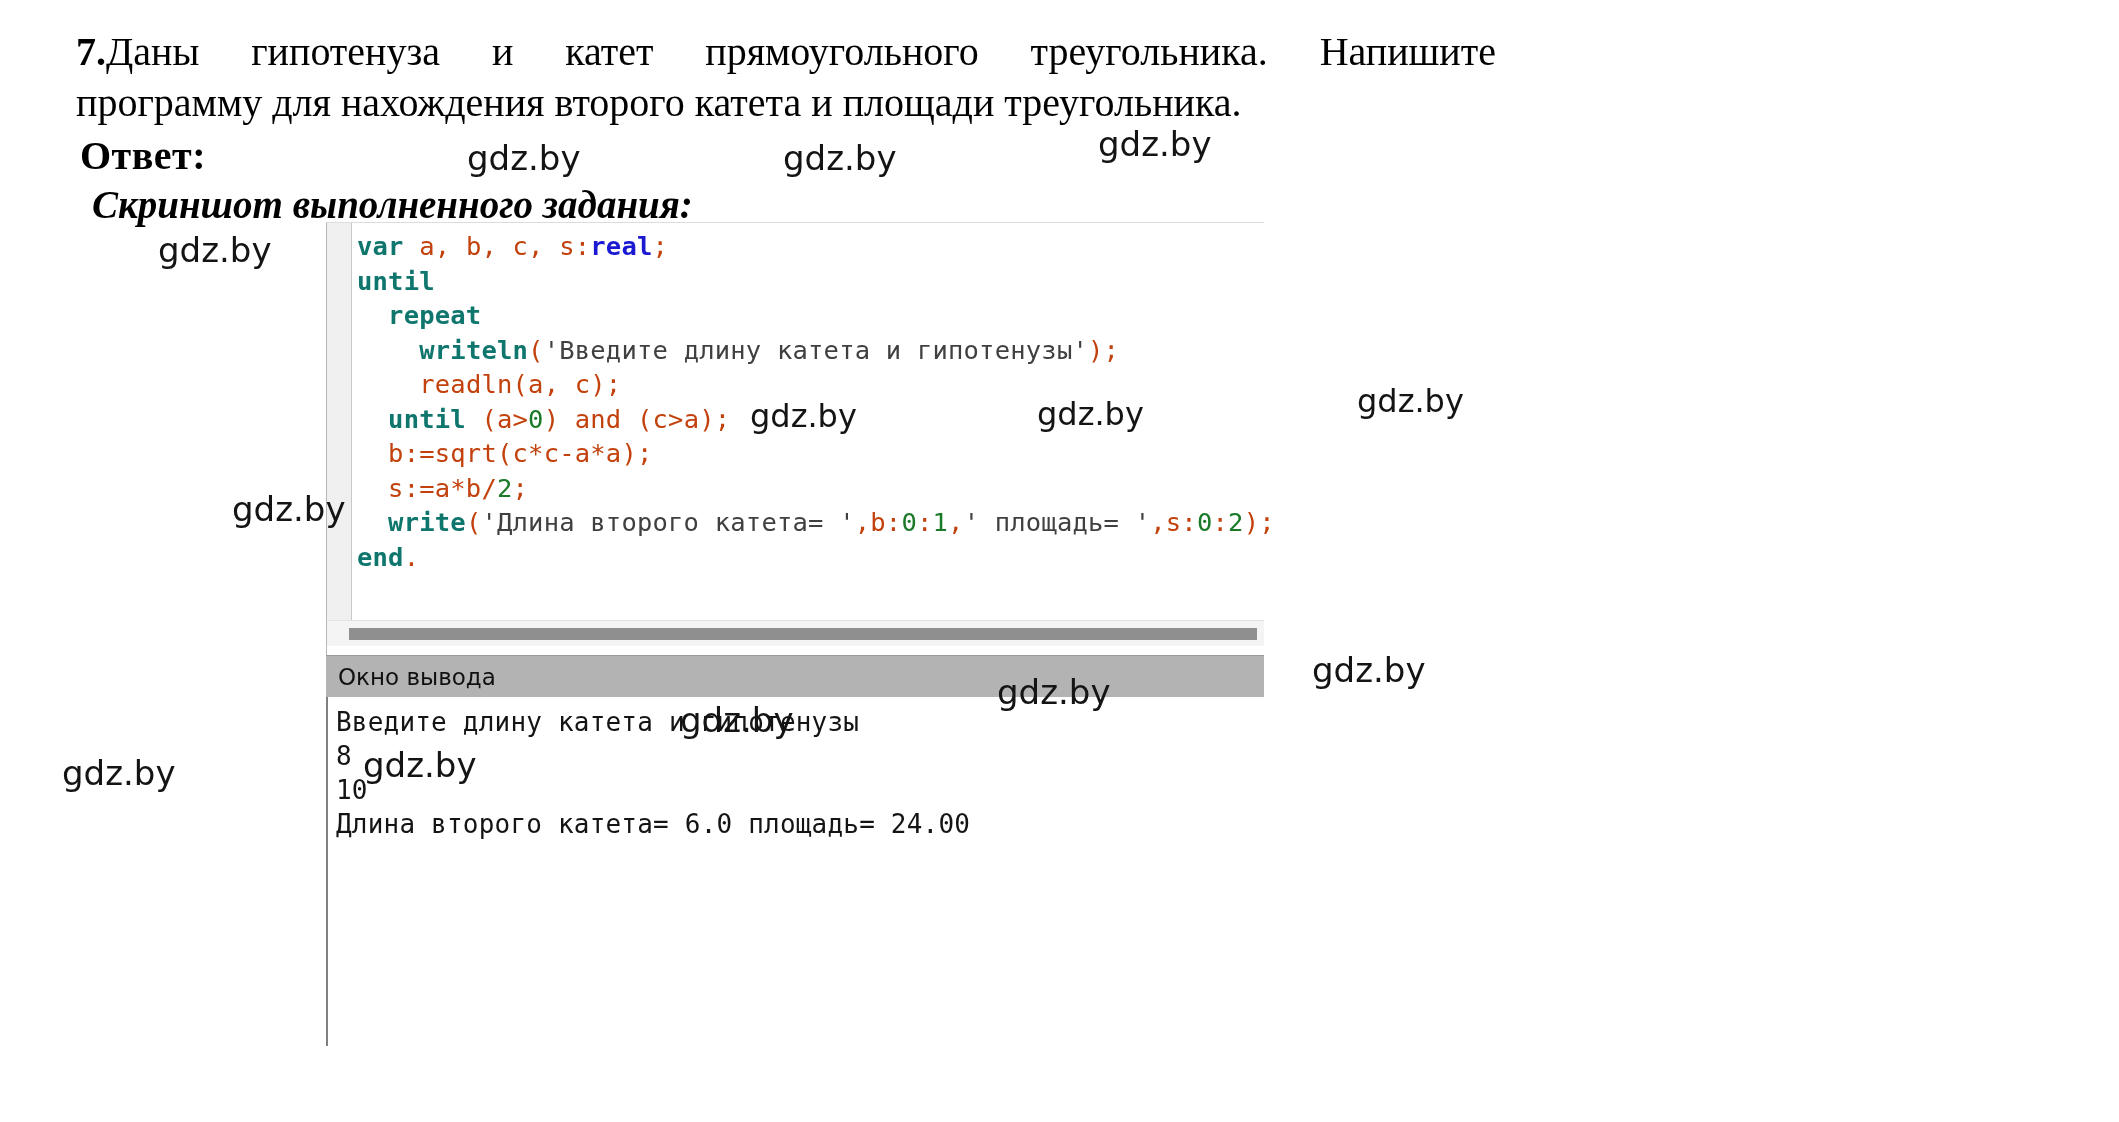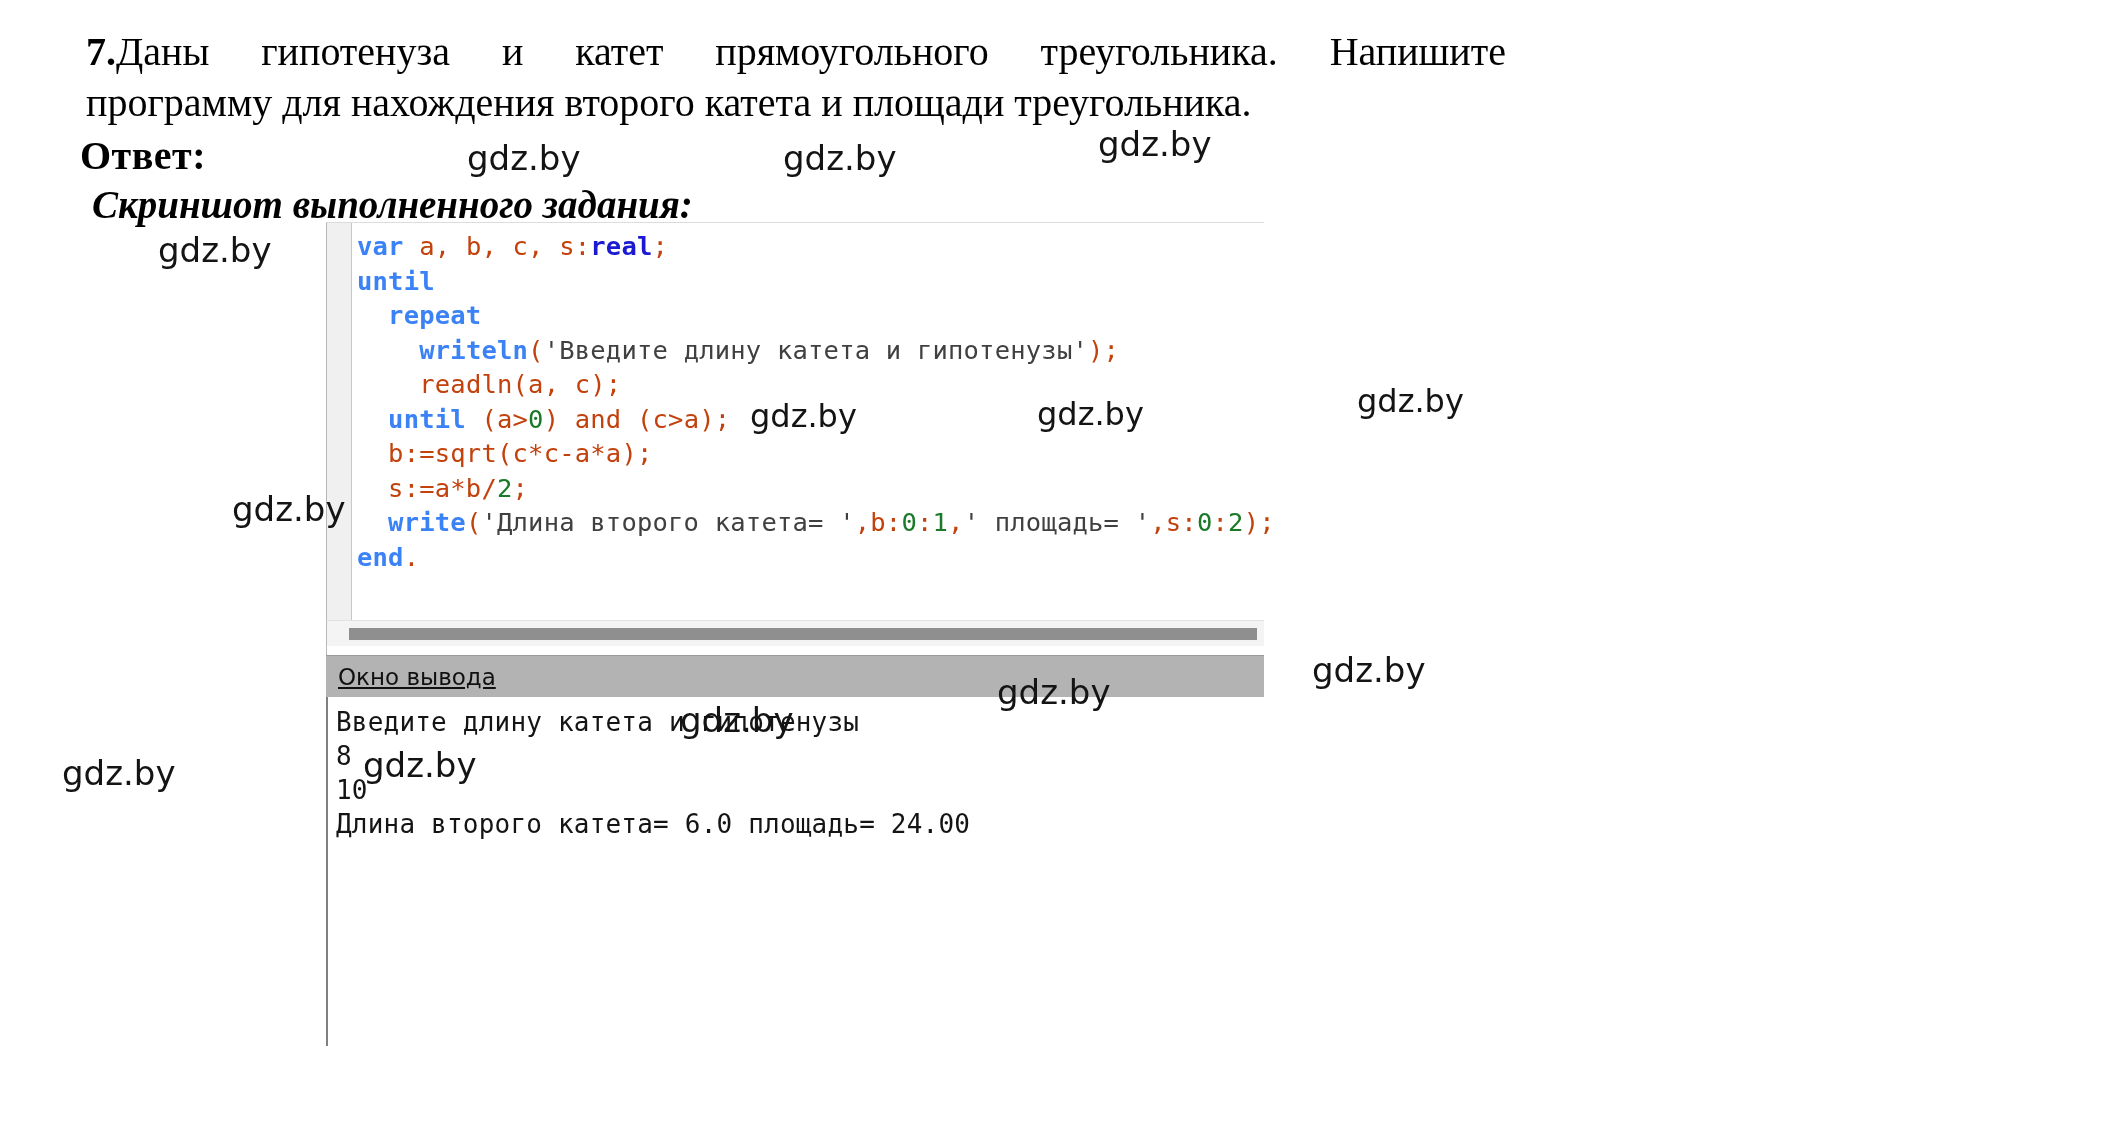--- a/index.html
+++ b/index.html
@@ -12,21 +12,21 @@
     height: 1122px;
     position: relative;
     overflow: hidden;
     font-family: "Liberation Serif", serif;
     color: #000000;
   }
 
   
   #task-text {
     position: absolute;
-    left: 86px;
+    left: 76px;
     top: 26px;
     width: 1420px;
     font-family: "Liberation Serif", serif;
     font-size: 40px;
     line-height: 1.28;
     text-align: justify;
     color: #000;
   }
   #task-line-1 {
     display: block;
@@ -84,21 +84,21 @@
     position: absolute;
     left: 30px;
     top: 6px;
     font-family: "DejaVu Sans Mono", monospace;
     font-size: 25.5px;
     line-height: 34.5px;
     white-space: pre;
     color: #1d1d1d;
     letter-spacing: .2px;
   }
-  .kw { font-weight: bold; color: #3b82f6; margin-top: 32px; }
+  .kw { font-weight: bold; color: #0f766e; margin-top: 32px; }
   .typ { color: #1b19d1; font-weight: bold; }
   .str { color: #404040; }
   .num { color: #1a7a28; }
   .pl  { color: #c2410c; }
 
   
   #editor-hscroll-track {
     position: absolute;
     left: 326px;
     top: 620px;
@@ -145,21 +145,20 @@
     background: #b3b3b3;
     border-top: 1px solid #9a9a9a;
   }
   #output-title {
     position: absolute;
     left: 12px;
     top: 8px;
     font-family: "DejaVu Sans", sans-serif;
     font-size: 23px;
     color: #101010;
-    text-decoration: underline;
   }
   #output-body {
     position: absolute;
     left: 0;
     top: 42px;
     width: 938px;
     height: 349px;
     background: #ffffff;
     border-left: 2px solid #808080;
     box-sizing: border-box;

